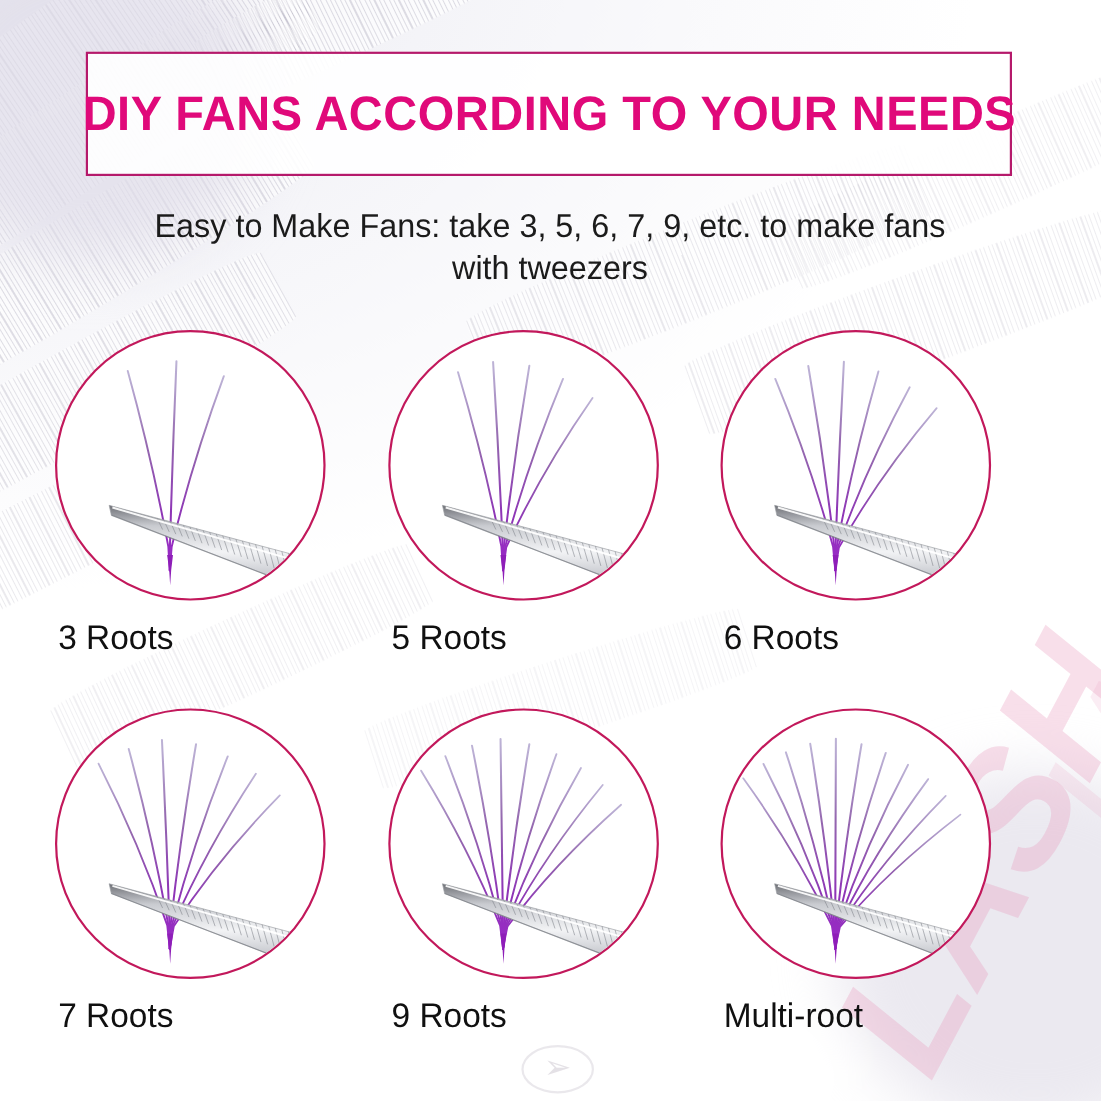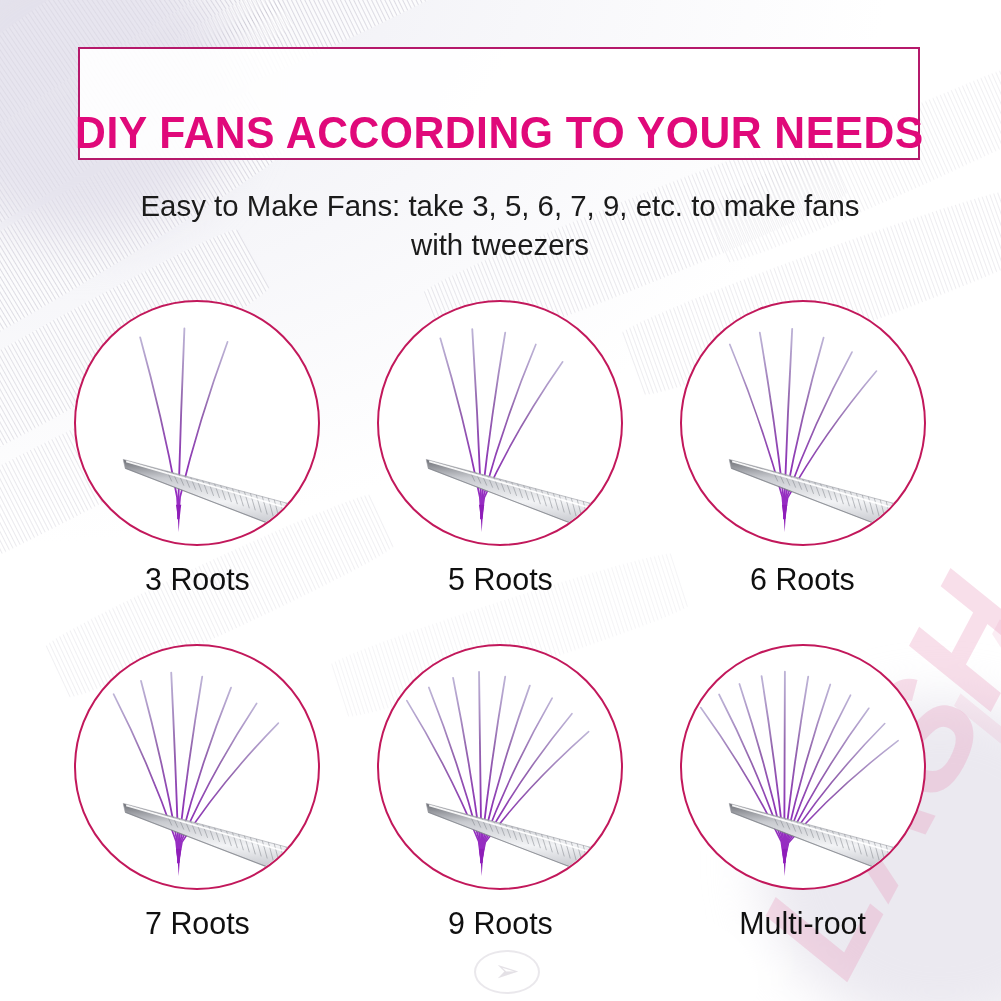--- a/index.html
+++ b/index.html
@@ -55,21 +55,21 @@
   }
 
   
   #content{position:relative;z-index:2;width:100%;height:100%;}
 
   
   #title-frame{
     position:absolute;left:78px;top:47px;width:842px;height:113px;
     border:2px solid var(--frame,#B5196B);
     background:rgba(255,255,255,.90);
-    display:flex;align-items:flex-end;justify-content:center;
+    display:flex;align-items:center;justify-content:center;
     box-sizing:border-box;
   }
   #title-text{
     color:var(--hot,#E0097A);
     font-weight:700;
     font-size:44px;
     letter-spacing:.5px;
     transform:scaleX(.97);
     white-space:nowrap;
     text-align:center;
@@ -84,21 +84,21 @@
   }
 
   
   #grid{
     position:absolute;left:50px;top:300px;width:900px;height:680px;
     display:grid;
     grid-template-columns:repeat(3,1fr);
     grid-template-rows:repeat(2,1fr);
     column-gap:8px;row-gap:8px;
   }
-  .cell{position:relative;display:flex;flex-direction:column;align-items:center;}
+  .cell{position:relative;display:flex;flex-direction:column;}
   .circle{
     position:relative;
     width:246px;height:246px;border-radius:50%;
     border:2.5px solid var(--ring,#C2185B);
     background:#ffffff;
     overflow:hidden;
     box-sizing:border-box;
   }
   .circle svg{position:absolute;left:0;top:0;width:100%;height:100%;display:block;}
   .cell-label{

